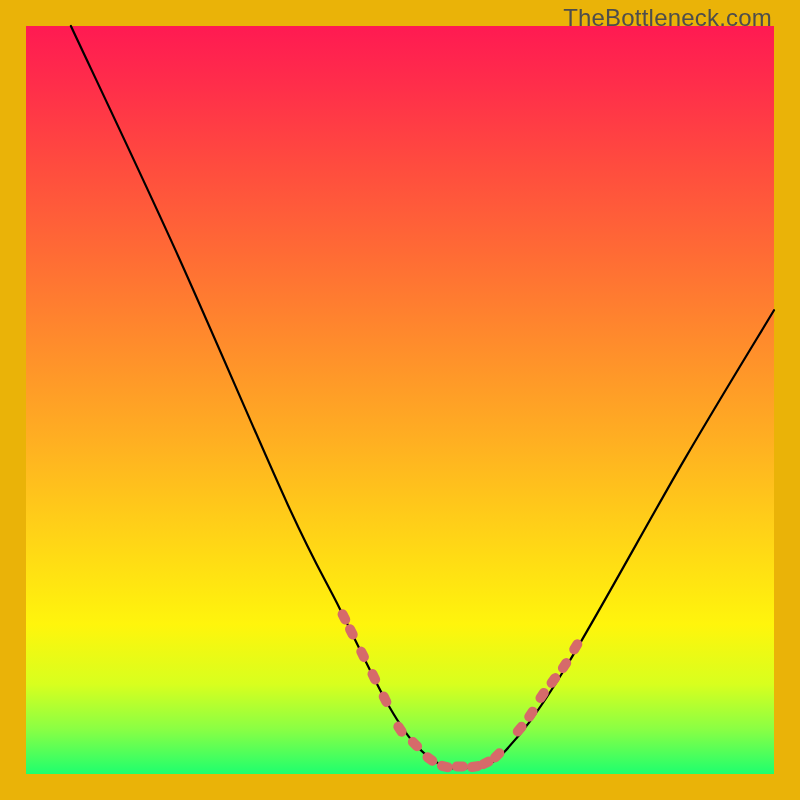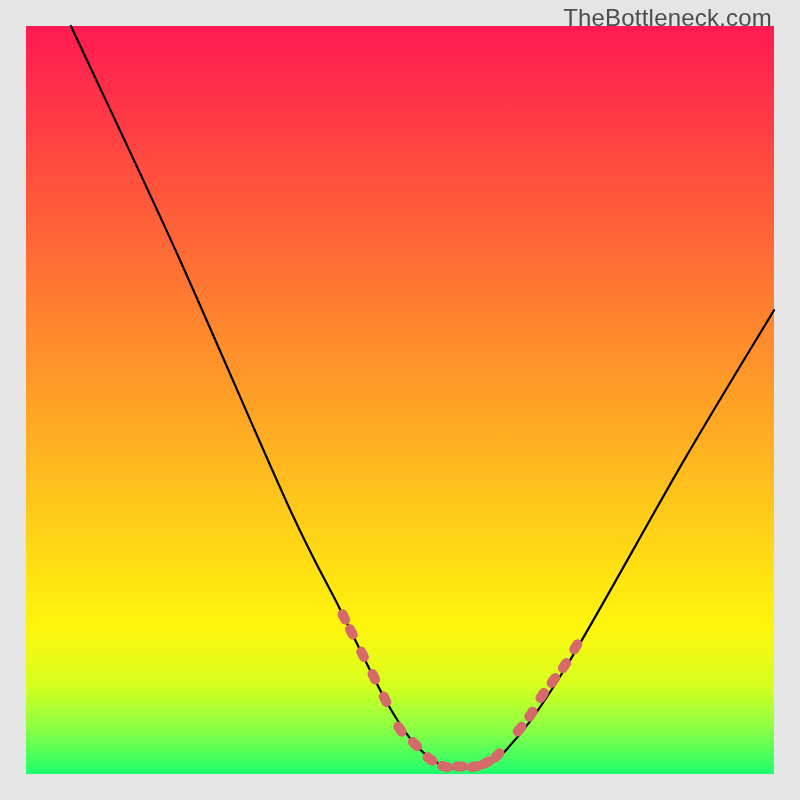--- a/index.html
+++ b/index.html
@@ -10,21 +10,21 @@
     background: #000;
     overflow: hidden;
     font-family: Arial, Helvetica, sans-serif;
   }
   .frame {
     position: absolute;
     left: 0;
     top: 0;
     width: 800px;
     height: 800px;
-    background: #e5e5e5;
+    background: #eab308;
   }
   .plot {
     position: absolute;
     left: 26px;
     top: 26px;
     width: 748px;
     height: 748px;
     background: linear-gradient(to bottom,
       #ff1a52 0%,
       #ff2e4a 8%,

